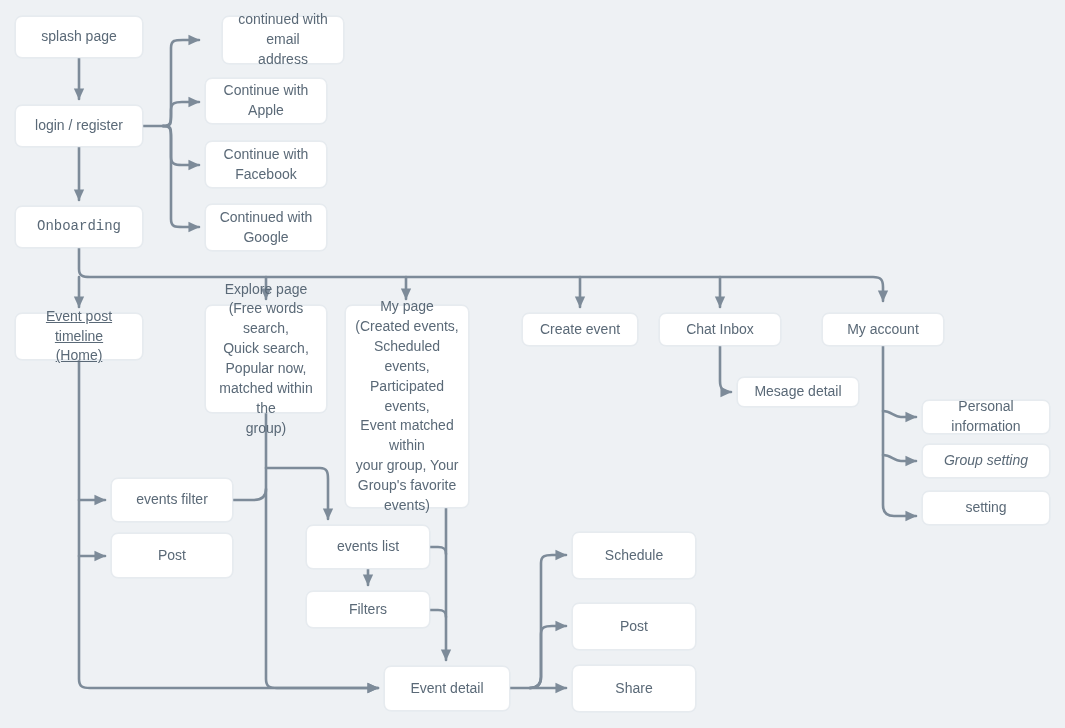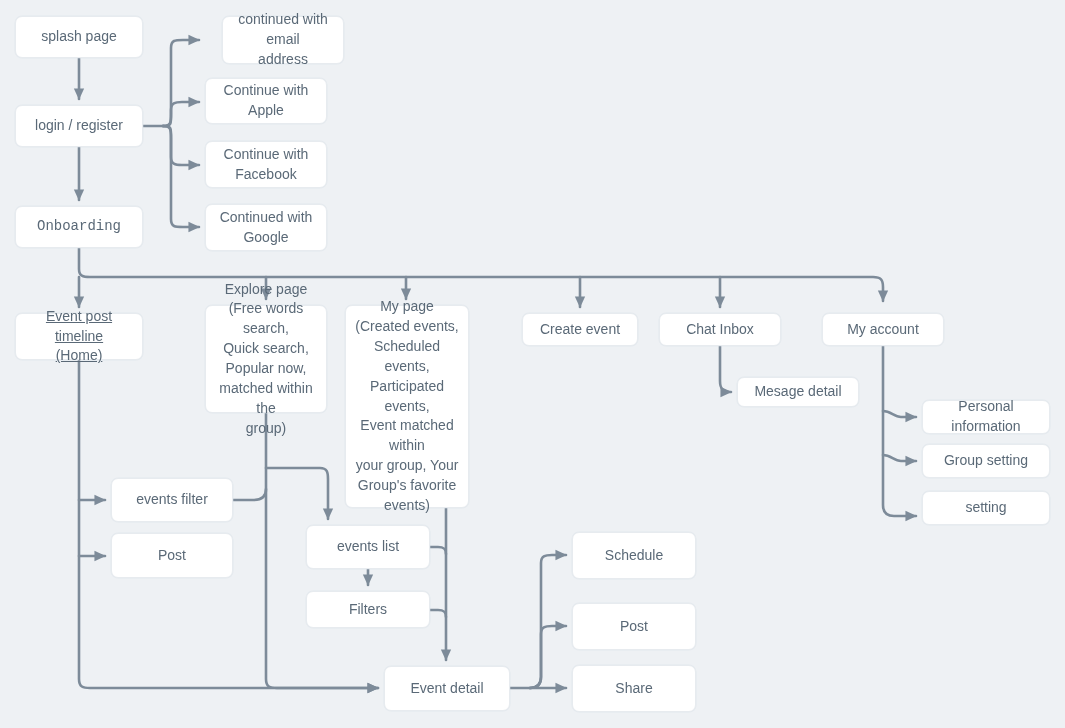--- a/index.html
+++ b/index.html
@@ -162,21 +162,21 @@
       </div>
       <div class="node" style="left: 822px; top: 313px; width: 122px; height: 33px;">
         <span class="label">My account</span>
       </div>
       <div class="node" style="left: 737px; top: 377px; width: 122px; height: 30px;">
         <span class="label">Mesage detail</span>
       </div>
       <div class="node" style="left: 922px; top: 400px; width: 128px; height: 34px;">
         <span class="label">Personal information</span>
       </div>
-      <div class="node" style="left: 922px; top: 444px; width: 128px; height: 34px;">
+      <div class="node" style="left: 922px; top: 444px; width: 128px; height: 34px; font-style: italic;">
         <span class="label">Group setting</span>
       </div>
       <div class="node" style="left: 922px; top: 491px; width: 128px; height: 34px;">
         <span class="label">setting</span>
       </div>
       <div class="node" style="left: 111px; top: 478px; width: 122px; height: 44px;">
         <span class="label">events filter</span>
       </div>
       <div class="node" style="left: 111px; top: 533px; width: 122px; height: 45px;">
         <span class="label">Post</span>

